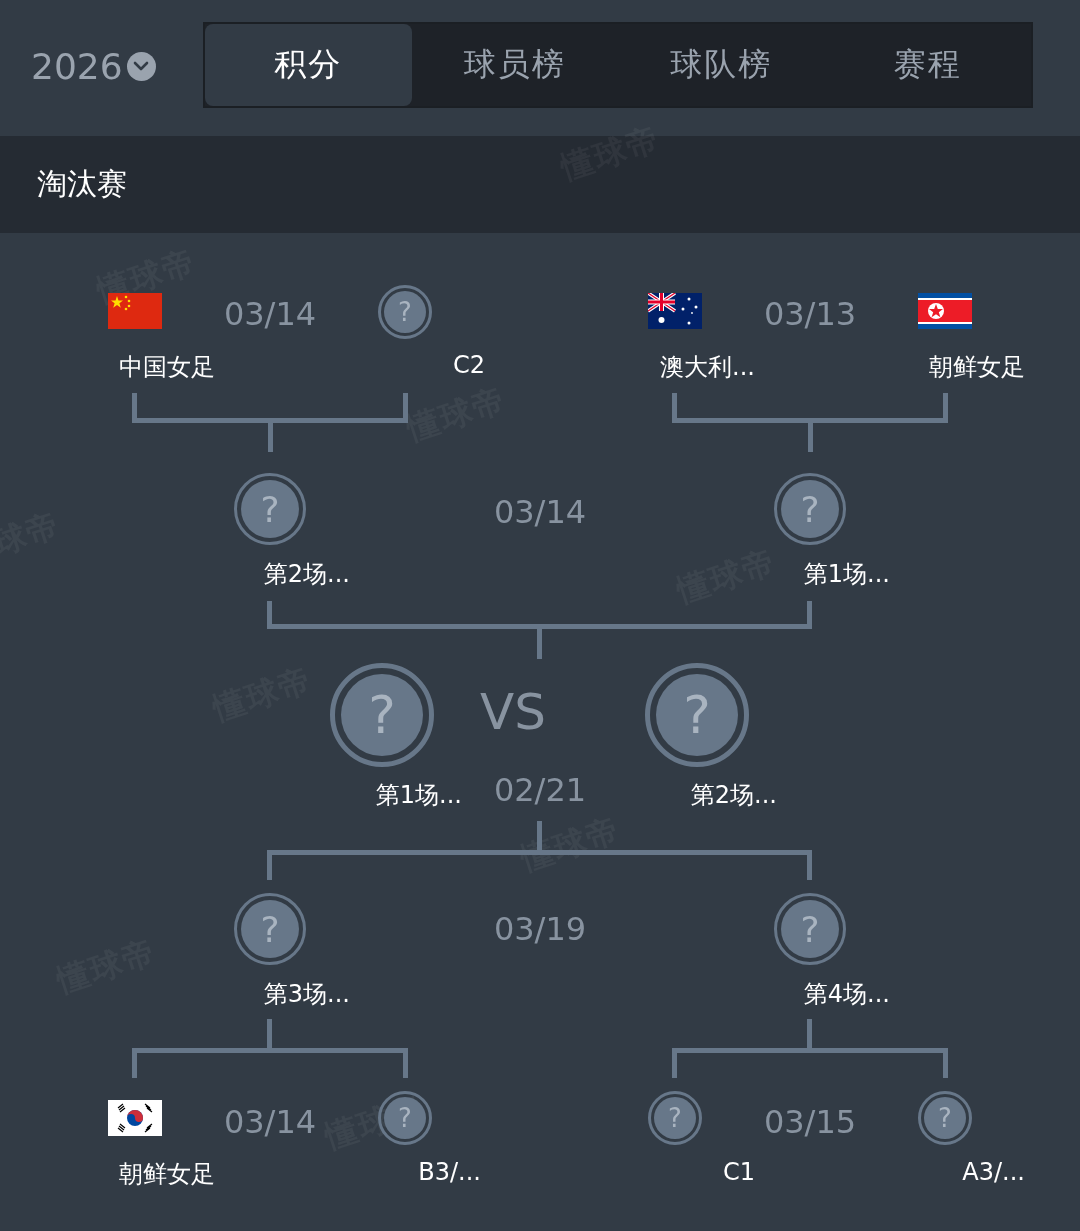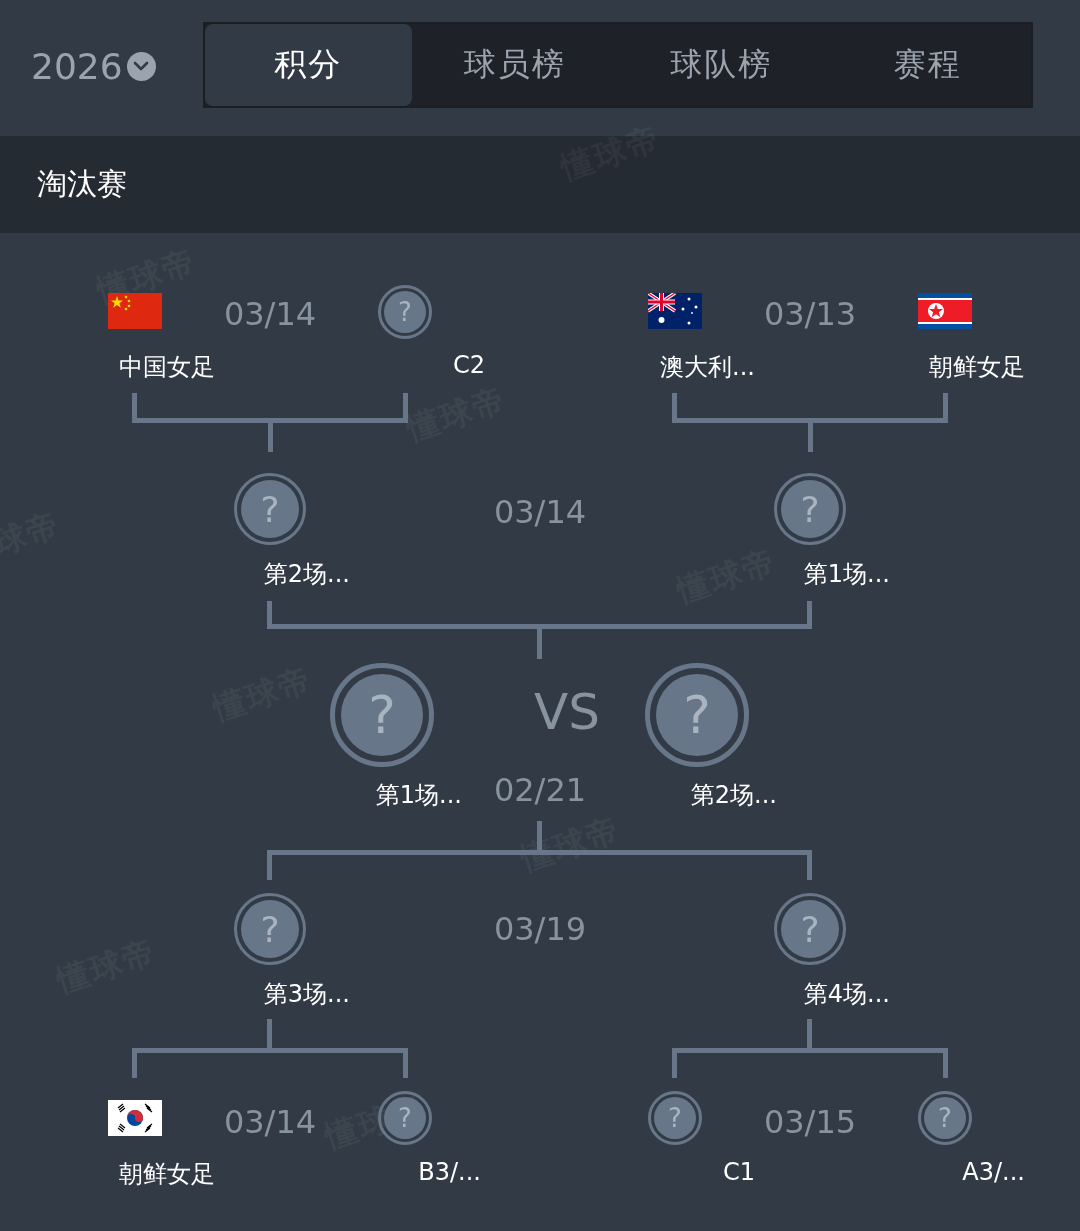--- a/index.html
+++ b/index.html
@@ -62,21 +62,21 @@
   .ql .inner { width: 82px; height: 82px; font-size: 52px; }
 
   .name {
     position: absolute; font-size: 24px; color: #ffffff; text-align: right; width: 160px;
     white-space: nowrap;
   }
   .date {
     position: absolute; font-size: 32px; color: #8893a0; text-align: center; width: 120px;
   }
   .vs {
-    position: absolute; font-size: 50px; color: #8893a0; text-align: right; width: 120px;
+    position: absolute; font-size: 50px; color: #8893a0; text-align: left; width: 120px;
   }
 </style>
 </head>
 <body>
 
 <div class="topbar">
   <div class="year">
     <span>2026</span>
     <span class="year-chev">
       <svg width="16" height="10" viewBox="0 0 16 10">

